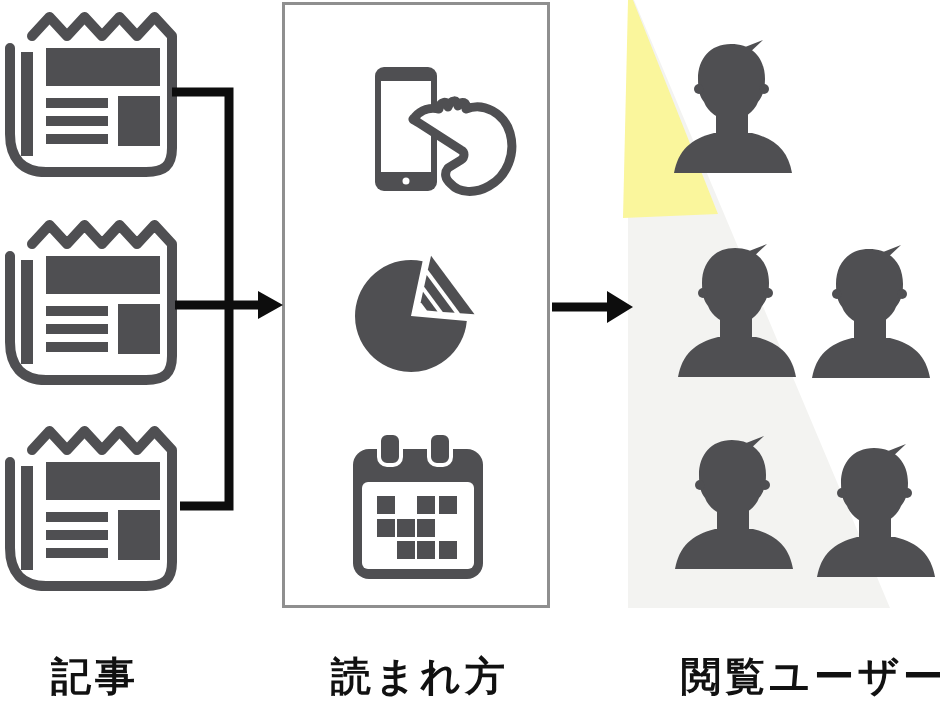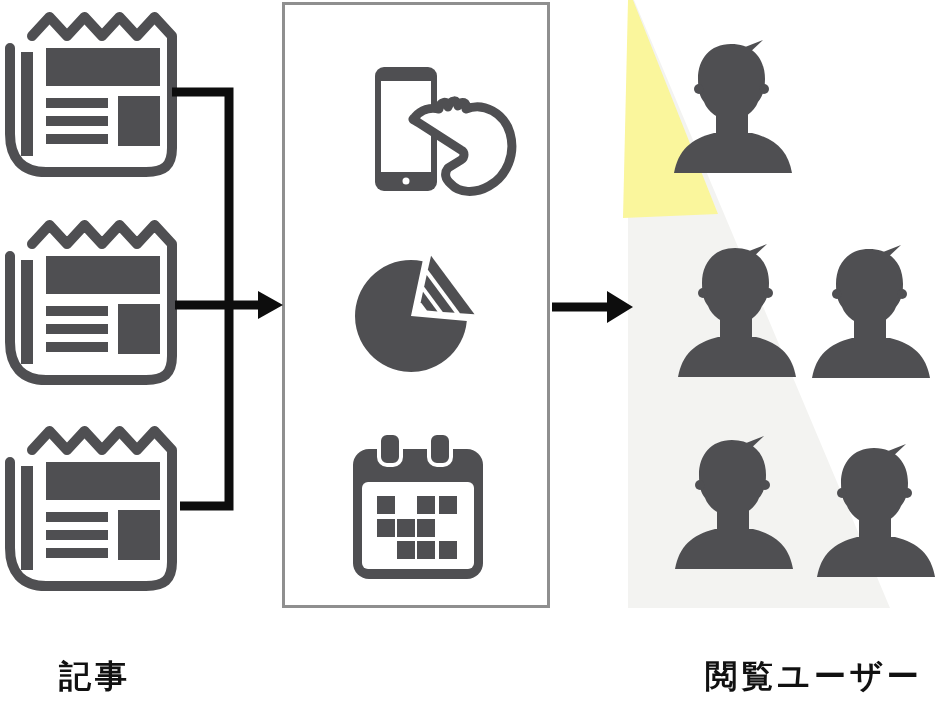--- a/index.html
+++ b/index.html
@@ -18,21 +18,21 @@
   .arrowhead{fill:var(--arrow-black);}
   .wedge-yellow{fill:var(--highlight-yellow);}
   .cone-gray{fill:var(--cone-gray);}
   .process-box{
     border:3px solid var(--box-border);
     background:#ffffff;box-sizing:border-box;
   }
   .diagram-label{
     color:var(--text-black);
     font-weight:bold;
-    font-size:32px;
+    font-size:40px;
     letter-spacing:4px;
     text-align:center;
     line-height:48px;
     white-space:nowrap;
   }
 </style>
 </head>
 <body>
 
 <div class="canvas">
@@ -152,15 +152,16 @@
       <use href="#sym-person"></use>
     </svg>
   <svg class="abs" style="left:671px;top:435px;" width="126" height="134">
       <use href="#sym-person"></use>
     </svg>
   <svg class="abs" style="left:813px;top:443px;" width="126" height="134">
       <use href="#sym-person"></use>
     </svg>
 
   <div class="abs diagram-label" style="left:20px;top:652px;width:150px;">記事</div>
+  <div class="abs diagram-label" style="left:318px;top:652px;width:204px;">読まれ方</div>
   <div class="abs diagram-label" style="left:674px;top:652px;width:280px;">閲覧ユーザー</div>
 
 </div>
 
 </body></html>

